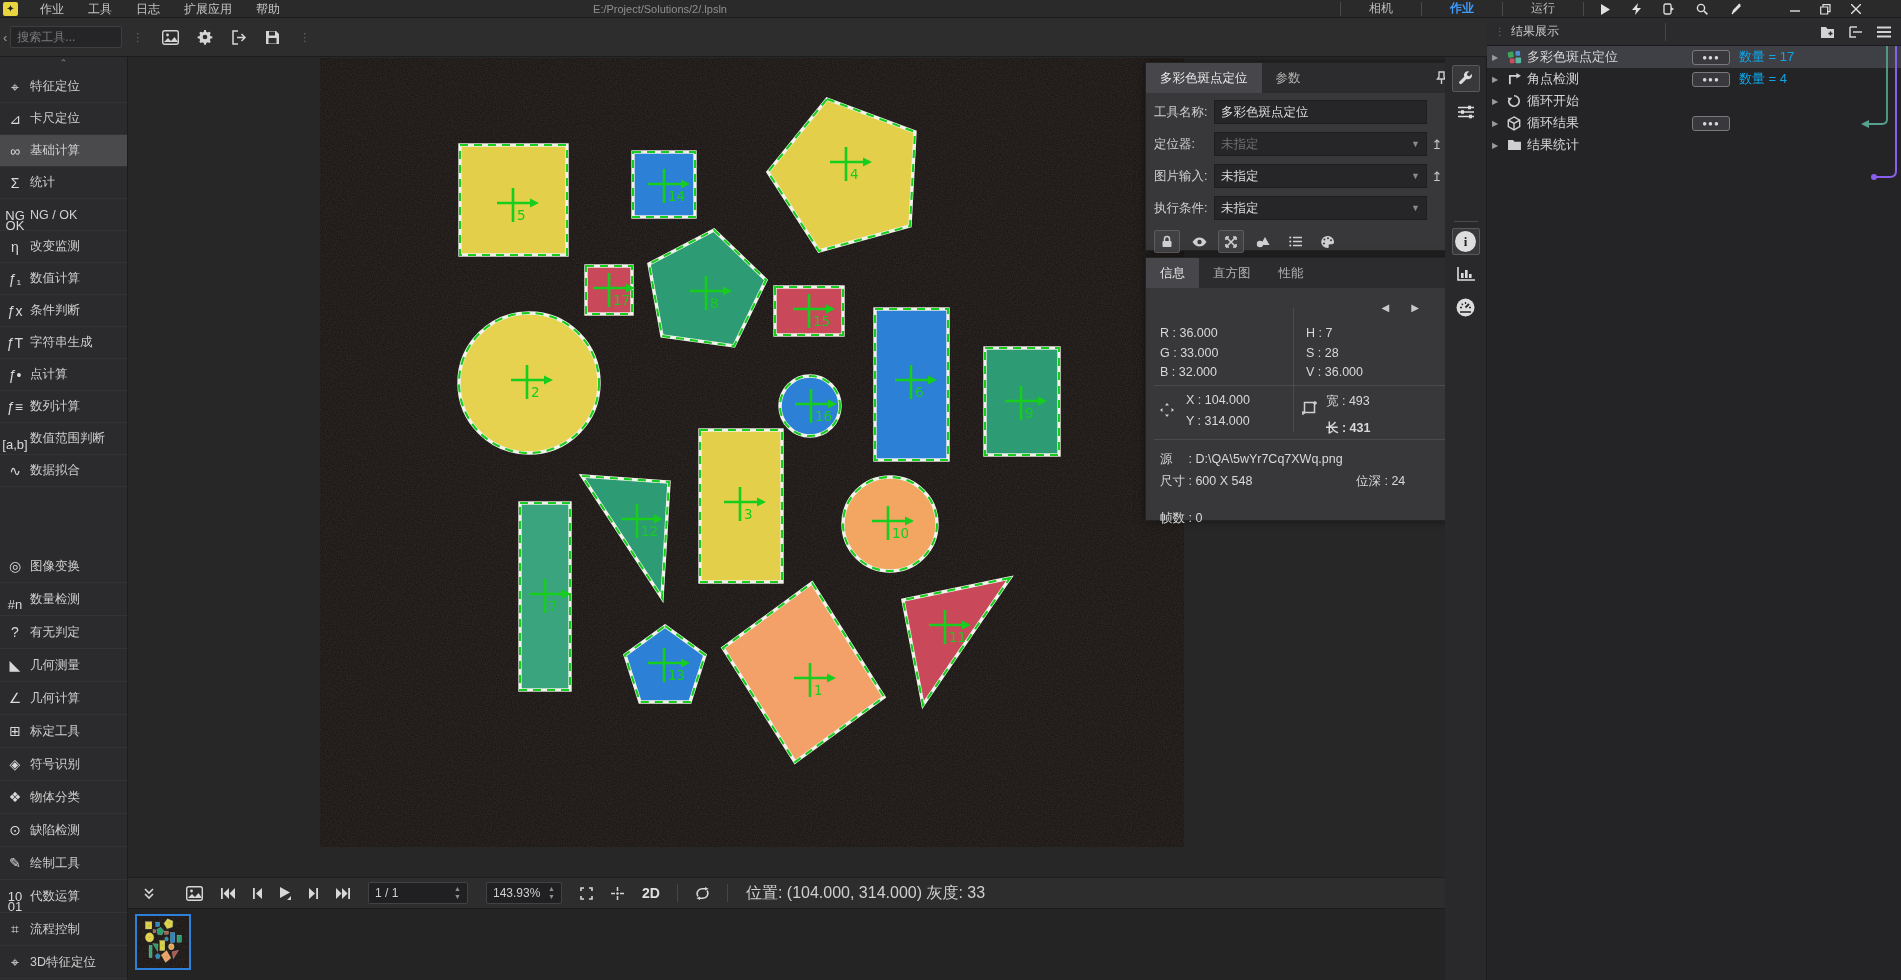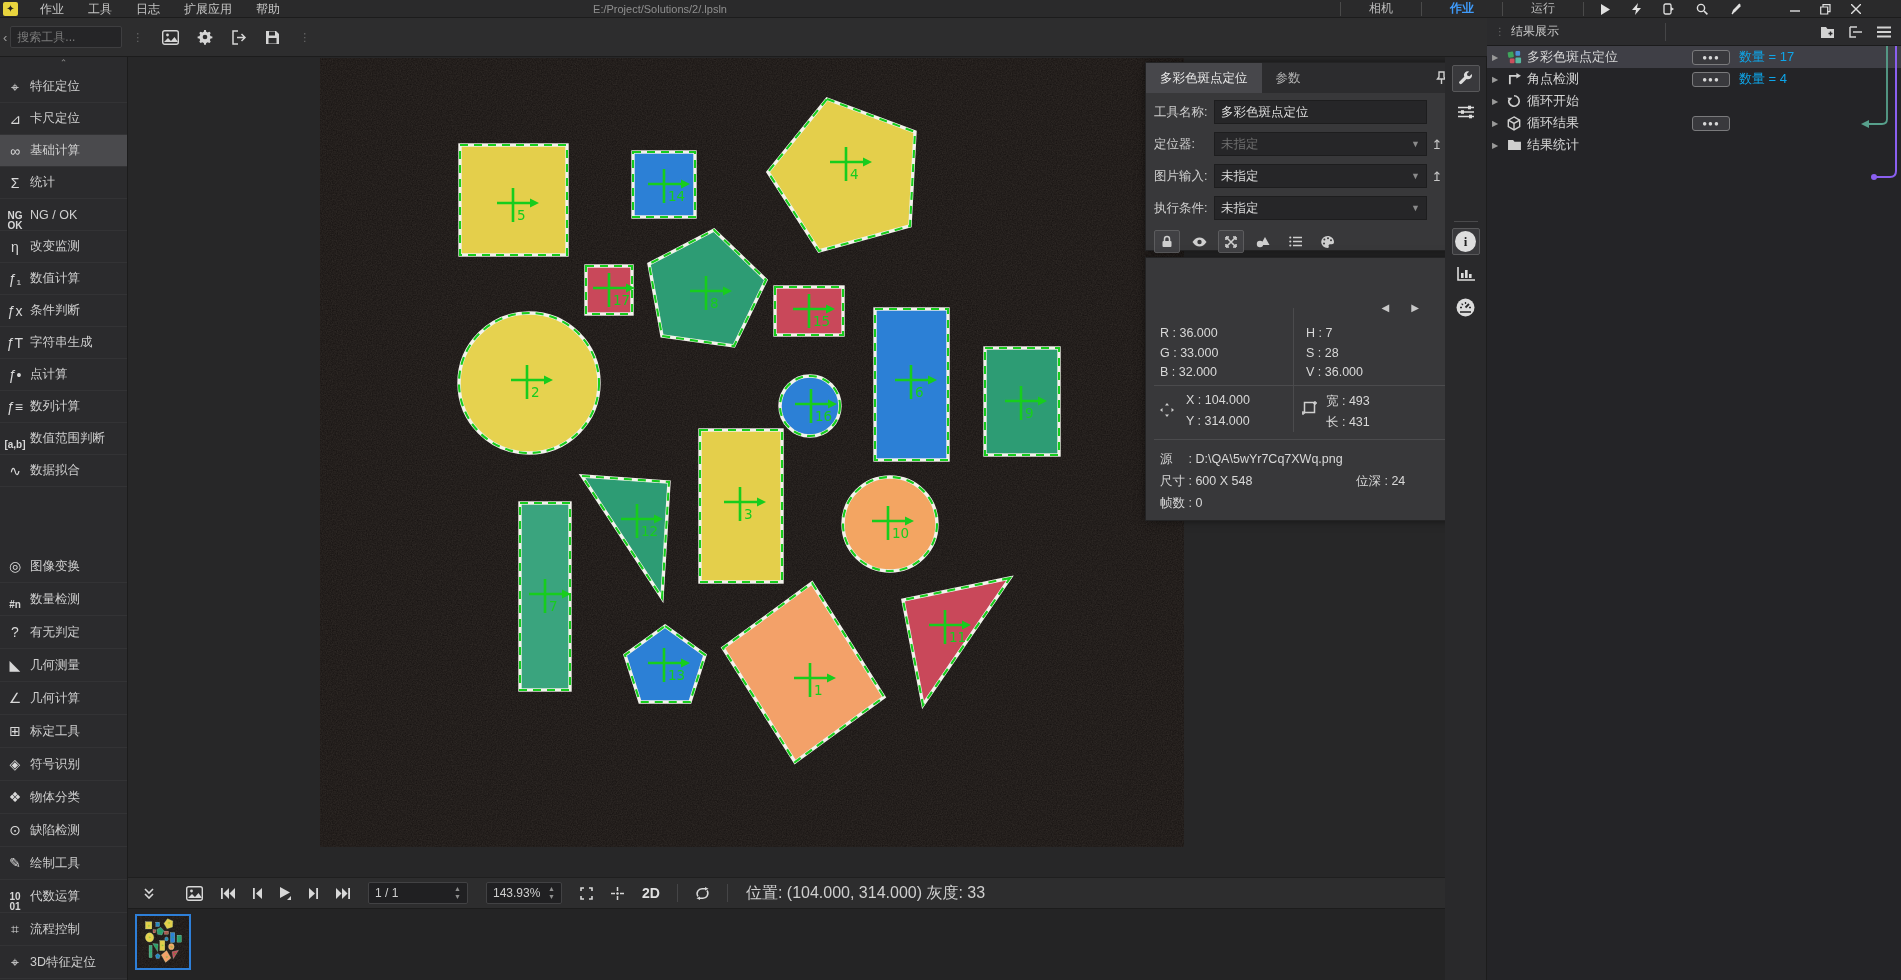--- a/index.html
+++ b/index.html
@@ -32,21 +32,21 @@
   .tb-dots { color:#6a6a6a; letter-spacing:0; margin:0 10px; font-size:11px; }
   .tb-btn { color:#d5d5d5; margin:0 9px; height:24px; display:flex; align-items:center; }
 
   
   #sidebar { position:absolute; left:0; top:57px; width:128px; height:923px; background:#2b2b2d; border-right:1px solid #1c1c1c; }
   #sb-chevron { height:14px; text-align:center; color:#8a8a8a; font-size:9px; line-height:12px; }
   .sb-item { height:32px; display:flex; align-items:center; border-bottom:1px solid #333335; cursor:default; }
   .sb-item.h33 { height:33px; }
   .sb-item.selected { background:#4a4a4d; }
   .sb-icon { width:30px; text-align:center; color:#d8d8d8; font-size:14px; white-space:pre; line-height:10px; }
-  .sb-icon.small { font-size:10px; font-weight:bold;margin-top:12px; }
+  .sb-icon.small { font-size:13px; font-weight:normal;margin-top:12px; }
   .sb-label { color:#cfcfcf; font-size:12.5px; }
   #sb-gap { height:63px; }
 
   
   #canvas { position:absolute; left:128px; top:57px; width:1317px; height:820px; background:#272728; overflow:hidden; }
 
   
   .fpanel { position:absolute; background:#38383a; border:1px solid #232324; box-shadow:0 0 8px rgba(0,0,0,.5); }
   #tool-panel { left:1017px; top:5px; width:311px; height:189px; }
   #info-panel { left:1017px; top:200px; width:311px; height:264px; }
@@ -542,48 +542,53 @@
             <circle cx="3.4" cy="3.4" r="1" fill="#38383a"></circle>
             <circle cx="7" cy="2.2" r="1" fill="#38383a"></circle>
             <circle cx="10" cy="4.2" r="1" fill="#38383a"></circle>
             <circle cx="3" cy="7.4" r="1" fill="#38383a"></circle>
           </svg>
         </span>
     </div>
   </section>
 
   <section class="fpanel" id="info-panel">
+    <div class="ptabs">
+      <span class="ptab active">信息</span>
+      <span class="ptab">直方图</span>
+      <span class="ptab">性能</span>
+    </div>
     <div class="ipanel-arrows"><span>◀</span><span>▶</span></div>
     <div id="info-grid">
       <div id="vdiv"></div>
         <div id="hdiv1"></div>
       <span class="ival" style="left:14px;top:22px;">R : 36.000</span>
       <span class="ival" style="left:14px;top:42px;">G : 33.000</span>
       <span class="ival" style="left:14px;top:61px;">B : 32.000</span>
       <span class="ival" style="left:160px;top:22px;">H : 7</span>
       <span class="ival" style="left:160px;top:42px;">S : 28</span>
       <span class="ival" style="left:160px;top:61px;">V : 36.000</span>
       <span class="ival" style="left:14px;top:98px;"><svg class="i" width="14" height="14" viewBox="0 0 14 14">
             <path d="M7 0l2 2.5H5zM7 14l2-2.5H5zM0 7l2.5-2v4zM14 7l-2.5-2v4z" fill="#cfcfcf"></path>
           </svg></span>
       <span class="ival" style="left:40px;top:89px;">X : 104.000</span>
       <span class="ival" style="left:40px;top:110px;">Y : 314.000</span>
       <span class="ival" style="left:156px;top:96px;"><svg class="i" width="16" height="16" viewBox="0 0 16 16">
             <rect x="2.5" y="2.5" width="10" height="10" fill="none" stroke="#cfcfcf" stroke-width="1.5"></rect>
             <path d="M13 1v4M11 3h4M1 11v4M3 13h-4" stroke="#cfcfcf" stroke-width="1.3"></path>
           </svg></span>
       <span class="ival" style="left:180px;top:89px;">宽 : 493</span>
-      <span class="ival" style="left:180px;top:110px;">长 : 431</span>
+      <span class="ival" style="left:180px;top:116px;font-weight:bold;">长 : 431</span>
     </div>
     <div id="info-bottom">
       <div id="hdiv2"></div>
       <span class="iline" style="top:12px;">源　 : D:\QA\5wYr7Cq7XWq.png</span>
       <span class="iline" style="top:34px;">尺寸 : 600 X 548</span>
       <span class="iline" style="top:34px;left:210px;">位深 : 24</span>
-      <span class="iline" style="top:56px;">帧数 : 0</span>
+      <span class="iline" style="top:71px;">帧数 : 0</span>
     </div>
   </section>
 </main>
 
 <div id="vtoolbar">
   <span class="vbtn boxed" style="margin-top:8px;">
       <svg class="i" width="15" height="15" viewBox="0 0 16 16">
         <path d="M14.7 3.2a4.2 4.2 0 0 1-5.6 5.2L4 13.5a1.7 1.7 0 0 1-2.4-2.4L6.7 6a4.2 4.2 0 0 1 5.2-5.6L9.5 2.8l.6 2.2 2.2.6z" fill="#dcdcdc"></path>
       </svg>
     </span>

